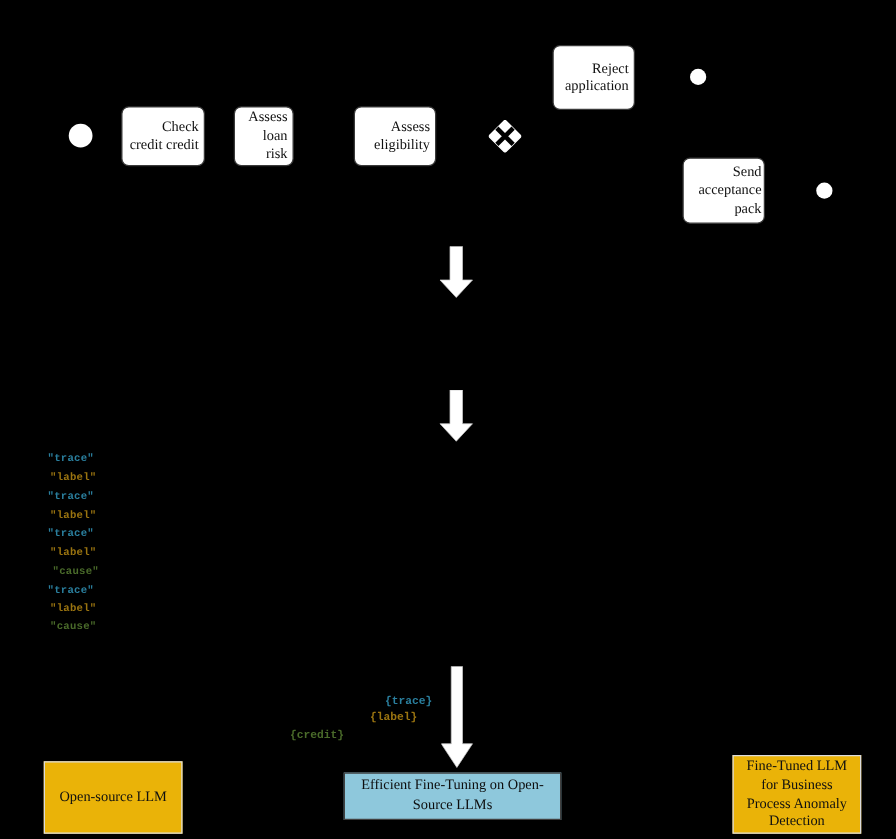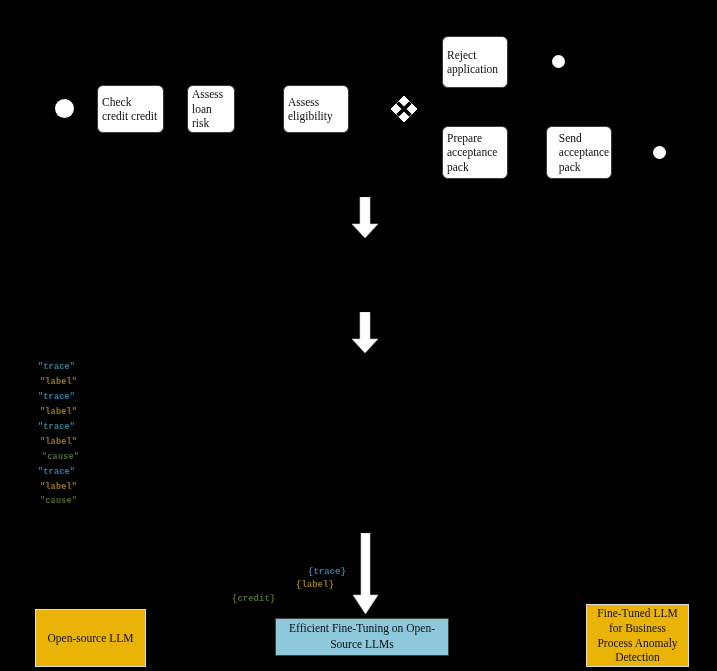--- a/index.html
+++ b/index.html
@@ -19,21 +19,21 @@
   
   .task {
     position: absolute;
     background: #ffffff;
     border: 1px solid #3a3a3a;
     border-radius: 6px;
     color: #101010;
     display: flex;
     align-items: center;
     justify-content: center;
-    text-align: left;
+    text-align: right;
     font-size: 11.5px;
     line-height: 1.25;
     padding: 2px 4px;
     box-sizing: border-box;
     font-family: "Liberation Serif", "DejaVu Serif", serif;
   }
 
   
   .event {
     position: absolute;
@@ -98,21 +98,20 @@
   .tok-trace { color: #2a7f9e; }
   .tok-label { color: #9a7410; }
   .tok-cause { color: #4a6b2a; }
 
   .curly {
     position: absolute;
     font-family: "Liberation Mono", "DejaVu Sans Mono", monospace;
     font-size: 9px;
     font-weight: bold;
     white-space: nowrap;
-    margin-top: 11px;
   }
 </style>
 </head>
 <body>
 
 <div id="canvas">
 
   <div class="event" style="left:55px; top:99px; width:19px; height:19px;"></div>
 
   <div class="task" style="left:97px; top:85px; width:67px; height:48px;">Check credit credit</div>
@@ -125,21 +124,20 @@
     <svg width="26" height="26" viewBox="0 0 26 26">
       <polygon points="13,0 26,13 13,26 0,13" fill="#ffffff" stroke="#ffffff" stroke-width="1"></polygon>
       <path d="M6.5 6.5 L19.5 19.5 M19.5 6.5 L6.5 19.5" stroke="#000000" stroke-width="3.6" stroke-linecap="butt"></path>
     </svg>
   </div>
 
   <div class="task" style="left:442px; top:36px; width:66px; height:52px;">Reject application</div>
 
   <div class="event" style="left:552px; top:55px; width:13px; height:13px;"></div>
 
-  <div class="task" style="left:442px; top:126px; width:66px; height:53px;">Prepare acceptance pack</div>
 
   <div class="task" style="left:546px; top:126px; width:66px; height:53px;padding-left:14px;">Send acceptance pack</div>
 
   <div class="event" style="left:653px; top:146px; width:13px; height:13px;"></div>
 
   <div class="arrow" style="left:351px; top:197px;">
     <svg width="28" height="42" viewBox="0 0 28 42">
       <polygon points="9,0 19,0 19,27 27,27 14,41 1,27 9,27" fill="#ffffff" stroke="#c8c8c8" stroke-width="0.6"></polygon>
     </svg>
   </div>

